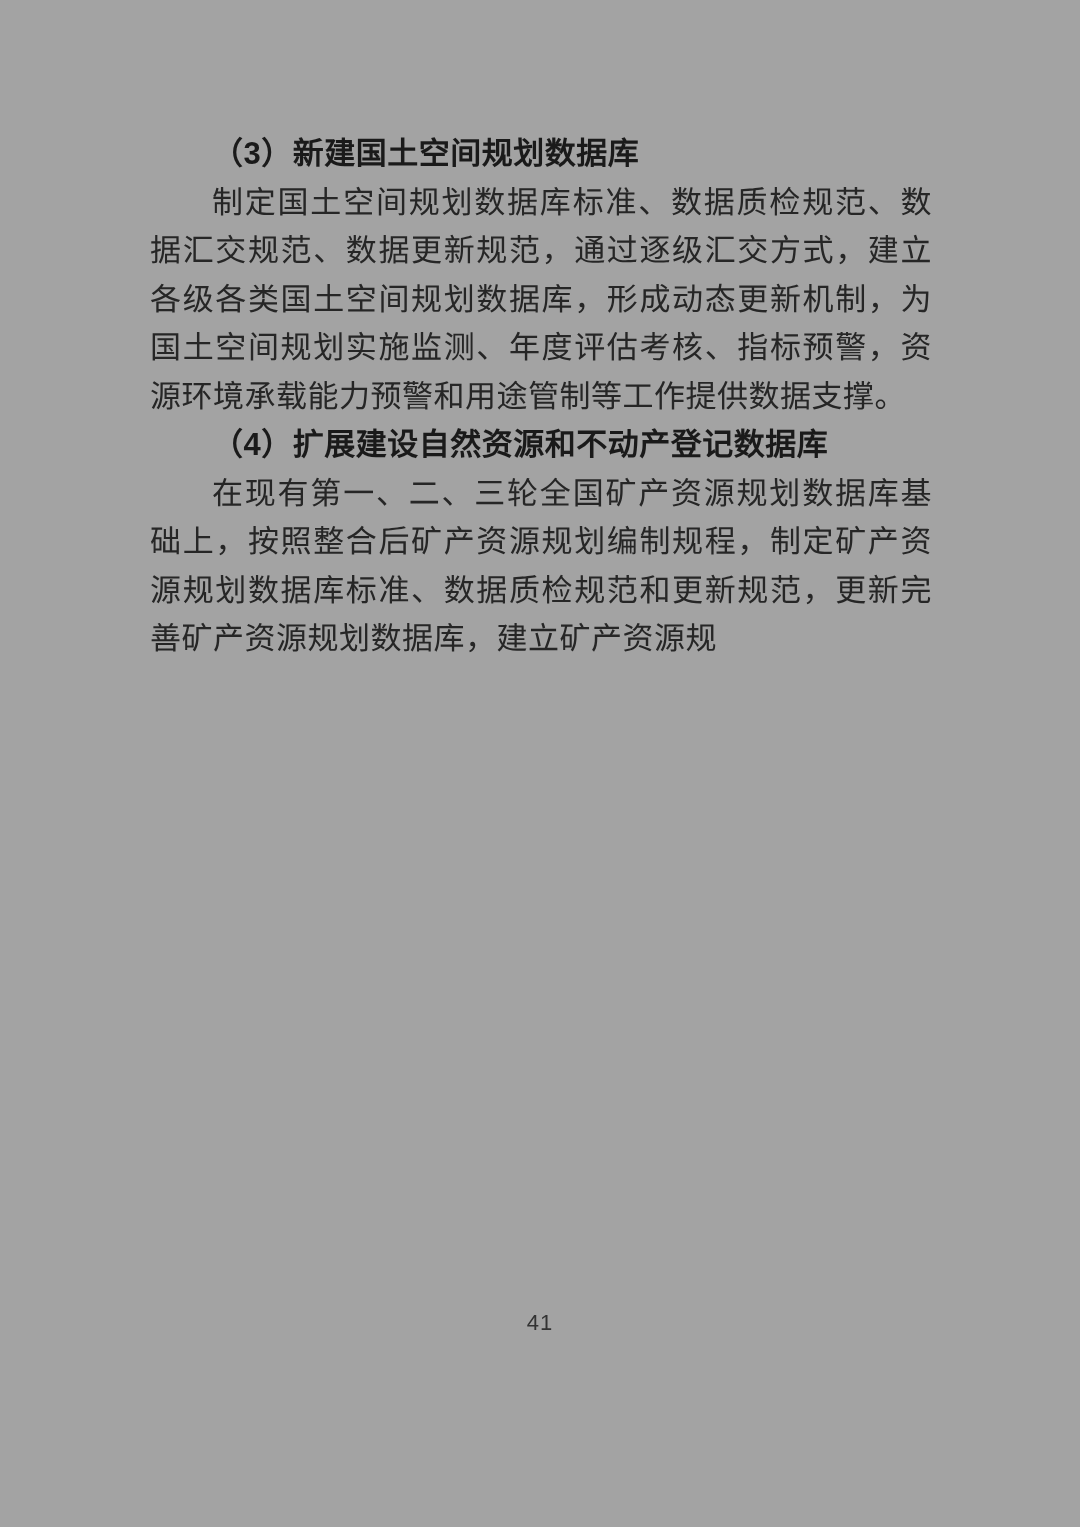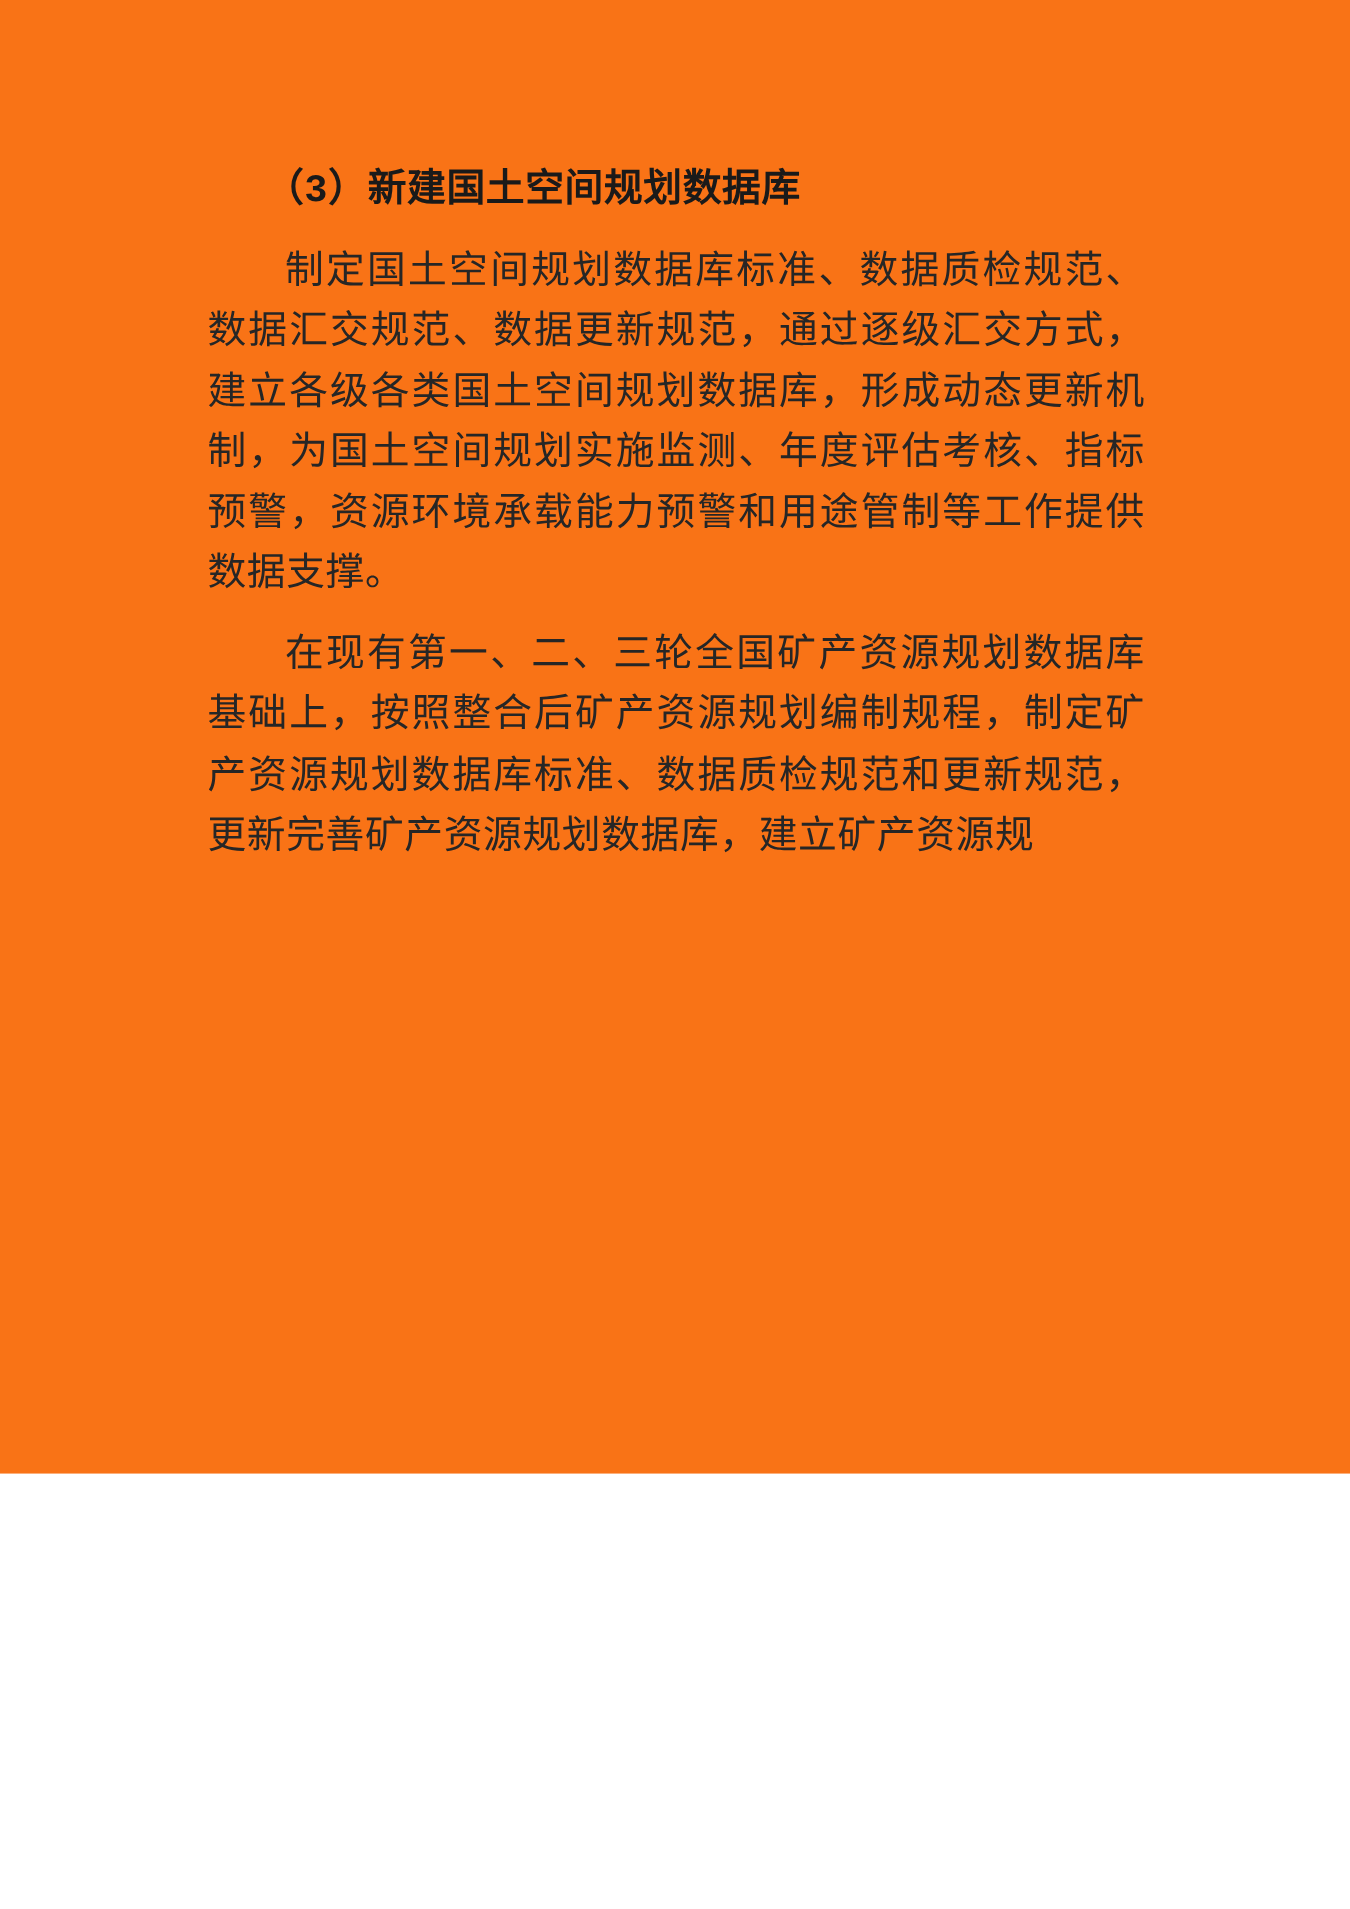--- a/index.html
+++ b/index.html
@@ -3,25 +3,25 @@
 <meta charset="utf-8">
 <style>
   html, body {
     margin: 0;
     padding: 0;
     background: #ffffff;
   }
   .page {
     position: relative;
     width: 1080px;
-    height: 1179px;
+    height: 1527px;
     margin: 0 auto;
-    background: #f97316;
+    background: #a3a3a3;
     overflow: hidden;
-    font-family: Liberation Mono, monospace;
+    font-family: Liberation Sans, sans-serif;
     color: #222222;
   }
   .content {
     position: absolute;
     top: 130px;
     left: 150px;
     width: 782px;
     font-size: 31px;
     line-height: 48.5px;
     letter-spacing: 0.5px;
@@ -30,21 +30,21 @@
   .heading {
     margin: 0;
     font-size: 31px;
     font-weight: bold;
     text-indent: 2em;
     text-align: left;
     line-height: 48.5px;
     color: #1a1a1a;
   }
   .para {
-    margin: 16px;
+    margin: 0;
     text-indent: 2em;
     color: #262626;
   }
   .footer {
     position: absolute;
     top: 1310px;
     left: 0;
     width: 100%;
     text-align: center;
   }
@@ -59,20 +59,21 @@
 
 <div class="page">
   <div class="content">
 
     <section>
       <h3 class="heading">（3）新建国土空间规划数据库</h3>
       <p class="para">制定国土空间规划数据库标准、数据质检规范、数据汇交规范、数据更新规范，通过逐级汇交方式，建立各级各类国土空间规划数据库，形成动态更新机制，为国土空间规划实施监测、年度评估考核、指标预警，资源环境承载能力预警和用途管制等工作提供数据支撑。</p>
     </section>
 
     <section>
+      <h3 class="heading">（4）扩展建设自然资源和不动产登记数据库</h3>
     </section>
 
 
     <section>
       <p class="para">在现有第一、二、三轮全国矿产资源规划数据库基础上，按照整合后矿产资源规划编制规程，制定矿产资源规划数据库标准、数据质检规范和更新规范，更新完善矿产资源规划数据库，建立矿产资源规</p>
     </section>
 
   </div>
 
   <div class="footer">

